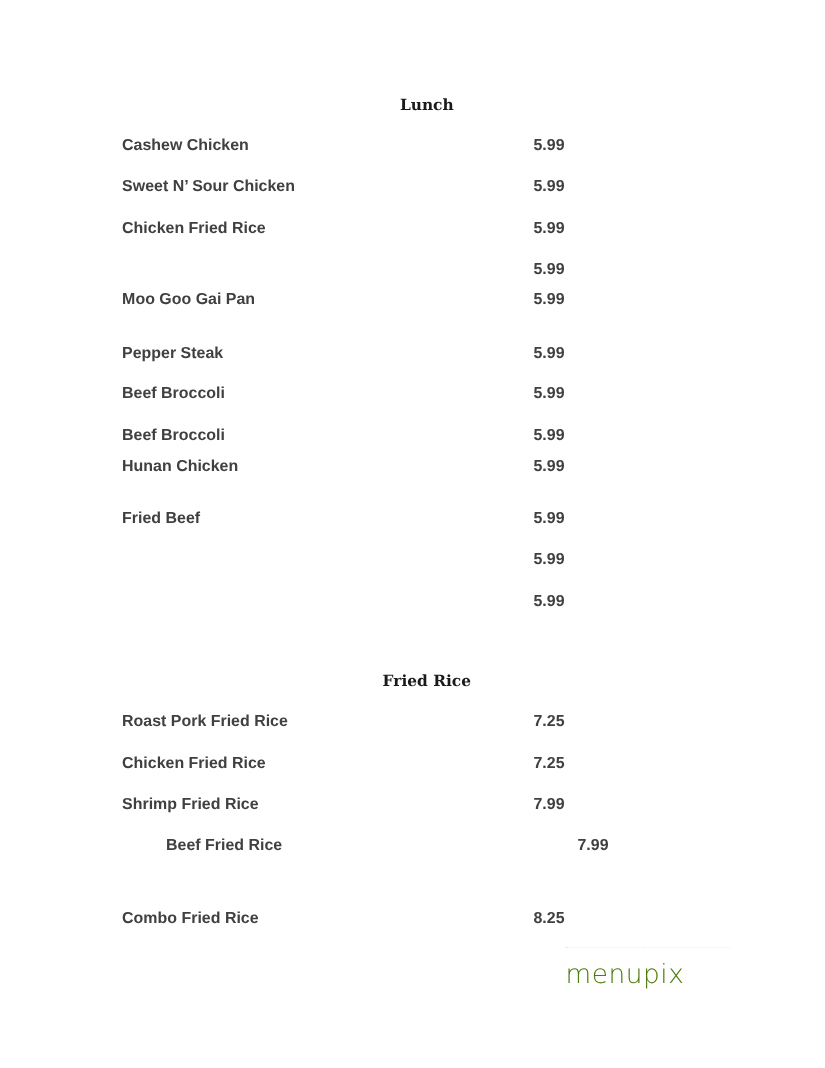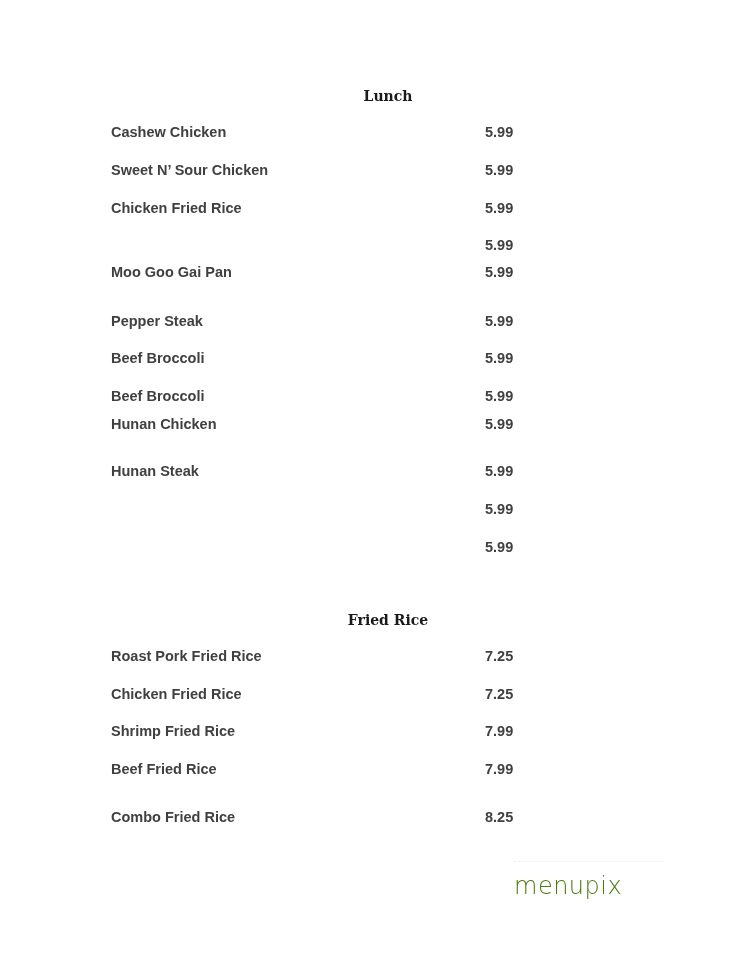--- a/index.html
+++ b/index.html
@@ -99,21 +99,21 @@
 </div>
 <div class="menu-row" style="top:388px;">
   <span class="name">Beef Broccoli</span>
   <span class="price">5.99</span>
 </div>
 <div class="menu-row" style="top:416px;">
   <span class="name">Hunan Chicken</span>
   <span class="price">5.99</span>
 </div>
 <div class="menu-row" style="top:463px;">
-  <span class="name">Hunan Steak</span>
+  <span class="name">Fried Beef</span>
   <span class="price">5.99</span>
 </div>
 <div class="menu-row" style="top:501px;">
   <span class="price">5.99</span>
 </div>
 <div class="menu-row" style="top:539px;">
   <span class="price">5.99</span>
 </div>
 
 <div class="section-title" style="top:612px;">Fried Rice</div>
@@ -123,23 +123,23 @@
   <span class="price">7.25</span>
 </div>
 <div class="menu-row" style="top:686px;">
   <span class="name">Chicken Fried Rice</span>
   <span class="price">7.25</span>
 </div>
 <div class="menu-row" style="top:723px;">
   <span class="name">Shrimp Fried Rice</span>
   <span class="price">7.99</span>
 </div>
-<div class="menu-row" style="top:761px;">
+<div class="menu-row" style="top:761px;margin-left:40px;">
   <span class="name">Beef Fried Rice</span>
   <span class="price">7.99</span>
 </div>
-<div class="menu-row" style="top:809px;">
+<div class="menu-row" style="top:827px;">
   <span class="name">Combo Fried Rice</span>
   <span class="price">8.25</span>
 </div>
 
 <div class="watermark-line"></div>
 <div class="watermark">menupix</div>
 
 </body></html>

